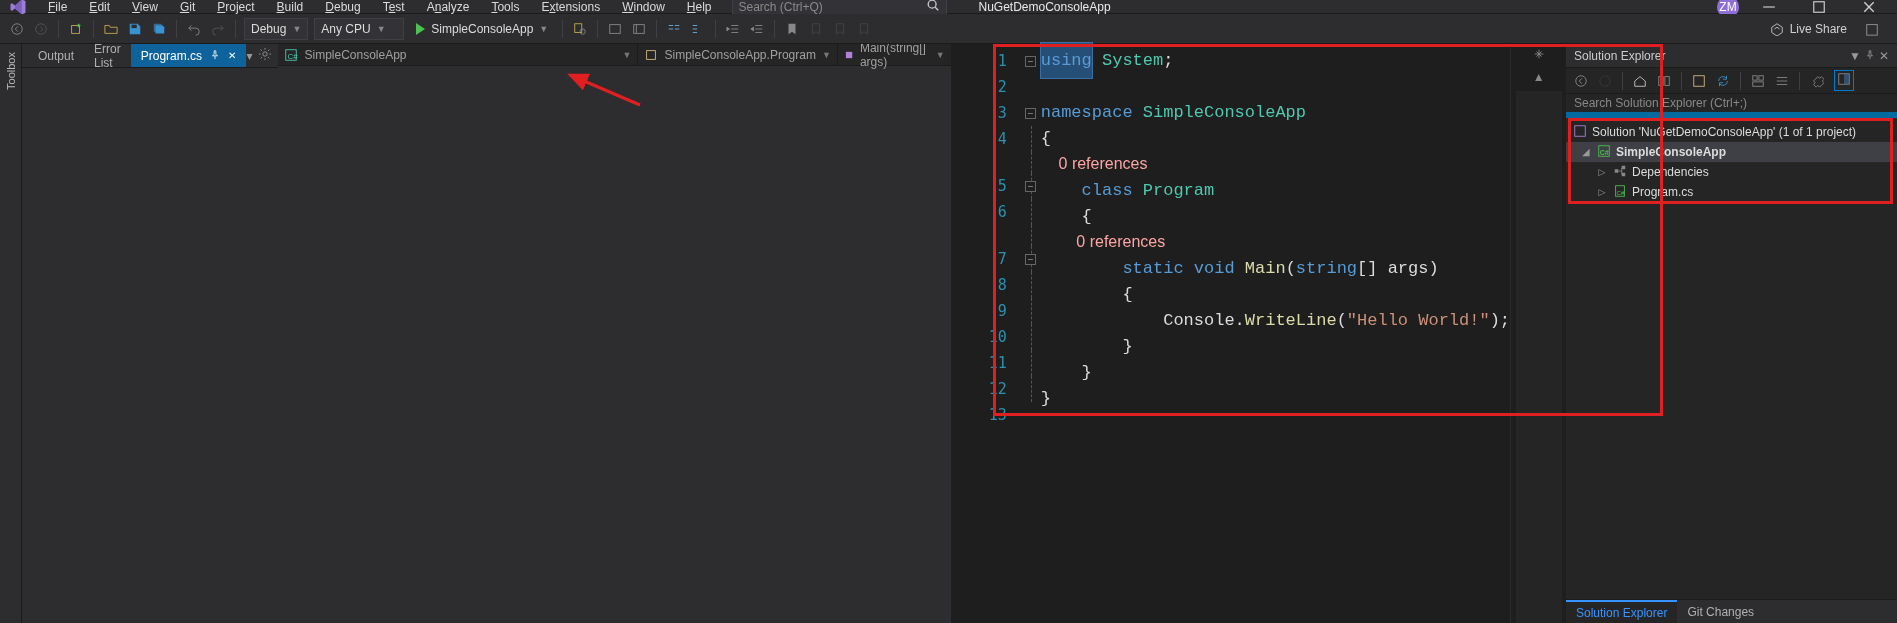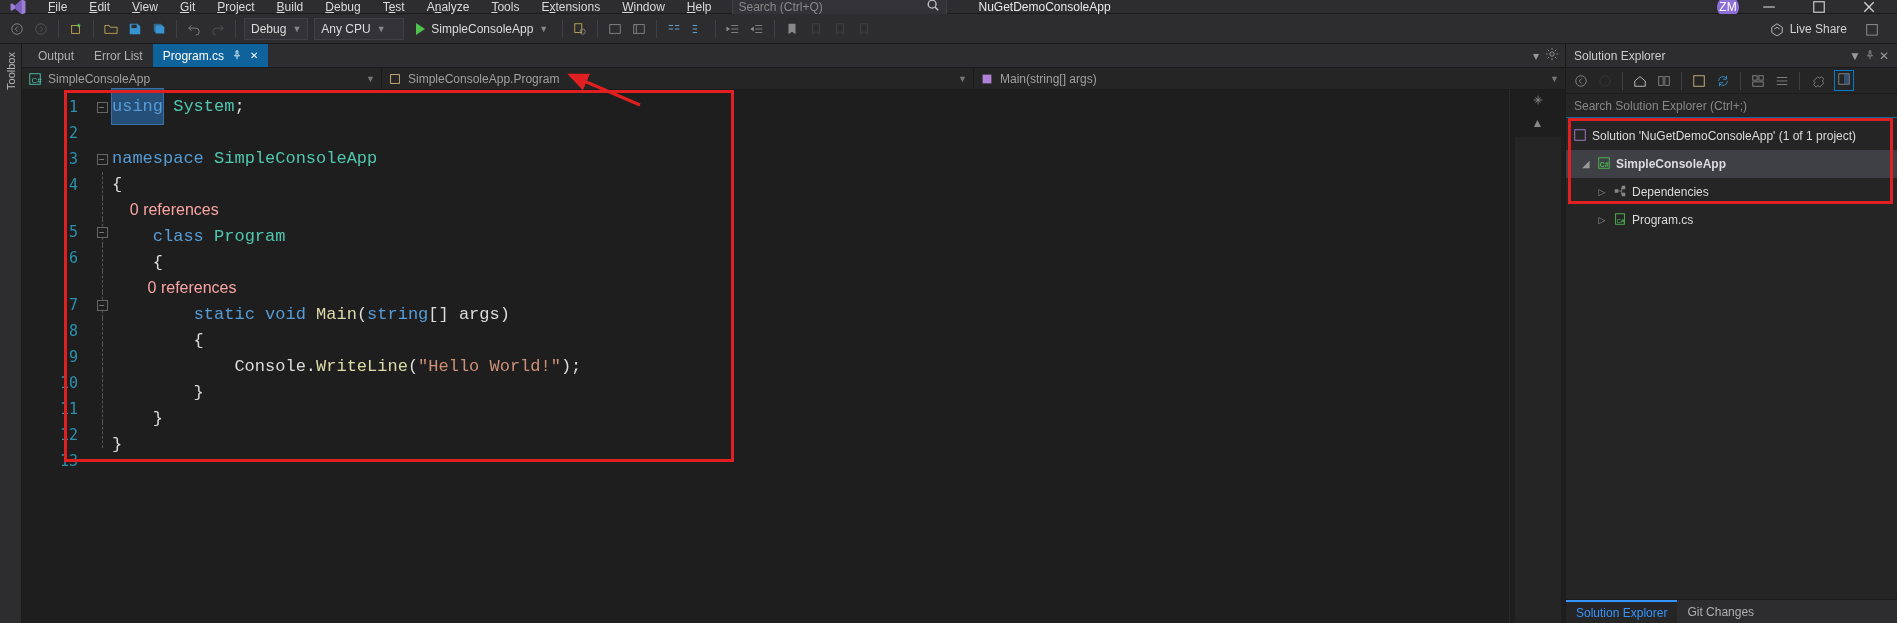--- a/index.html
+++ b/index.html
@@ -123,21 +123,21 @@
     justify-content: center;
   }
   .rail-text {
     writing-mode: vertical-rl;
     transform: rotate(180deg);
     font-size: 11px;
     color: #b8b8b8;
     margin-top: 8px;
   }
 
-  .editor-col { flex: 1; display: flex; flex-direction: column; min-width: 0; }
+  .editor-col { flex: 1; display: flex; flex-direction: row; min-width: 0; }
   .doc-tabs {
     height: 24px;
     background: #2d2d30;
     display: flex;
     align-items: stretch;
     padding-left: 6px;
     border-bottom: 1px solid #1b1b1c;
     position: relative;
   }
   .doc-tab {
@@ -284,34 +284,34 @@
     border-bottom: 1px solid #1b1b1c;
   }
   .sol-toolbar .tb-btn { height: 20px; min-width: 20px; font-size: 12px; }
   .grp-box {
     border:1px solid #007acc;
     padding:1px 2px;
   }
   .sol-search {
     height: 24px;
     margin: 0;
-    border-bottom: 1px solid #0369a1;
+    border-bottom: 6px solid #0369a1;
     background: #252526;
     color: #888;
     padding: 0 8px;
     display:flex; align-items:center;
   }
   .sol-tree {
     flex: 1;
     padding: 4px 0;
     overflow: hidden;
     position: relative;
   }
   .tree-row {
-    height: 28px;
+    height: 20px;
     display: flex;
     align-items: center;
     padding-left: 6px;
     gap: 4px;
     color: #dcdcdc;
     font-size: 12px;
   }
   .tree-row.sel { background: #3f3f46; }
   .tree-row.bold { font-weight: bold; }
   .tree-arrow { width: 12px; color: #999; font-size: 9px; text-align:center;}

